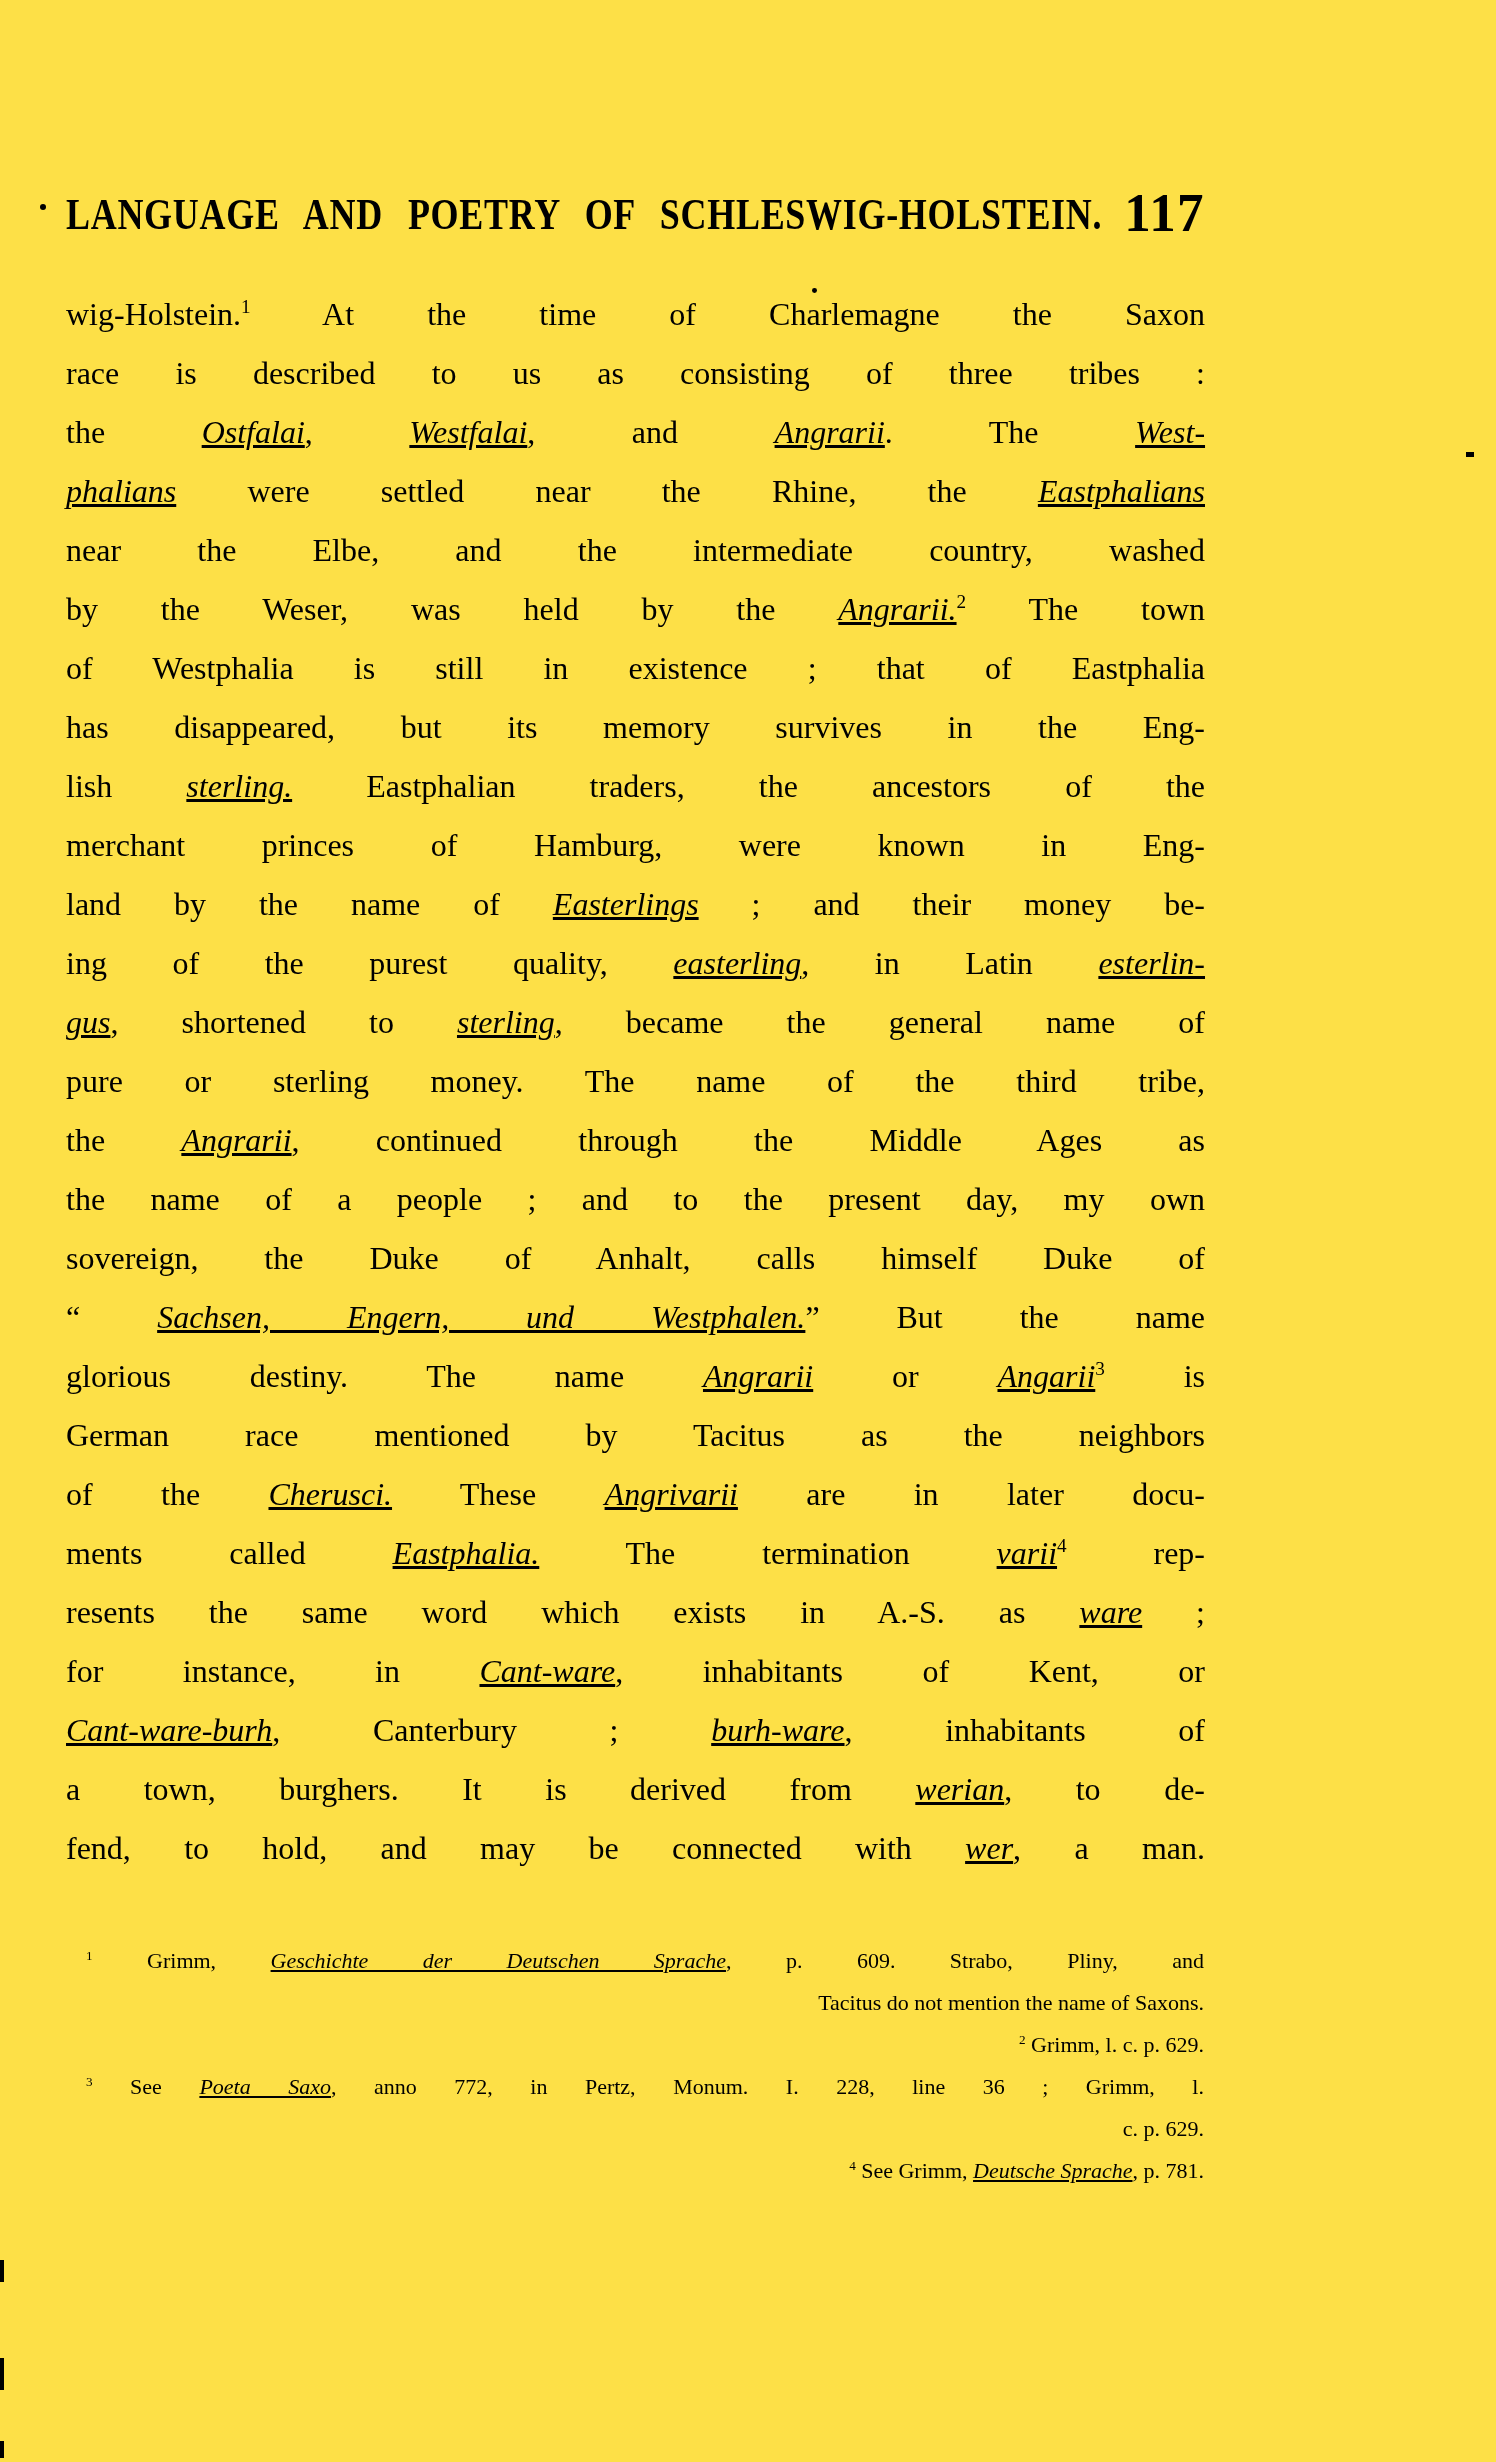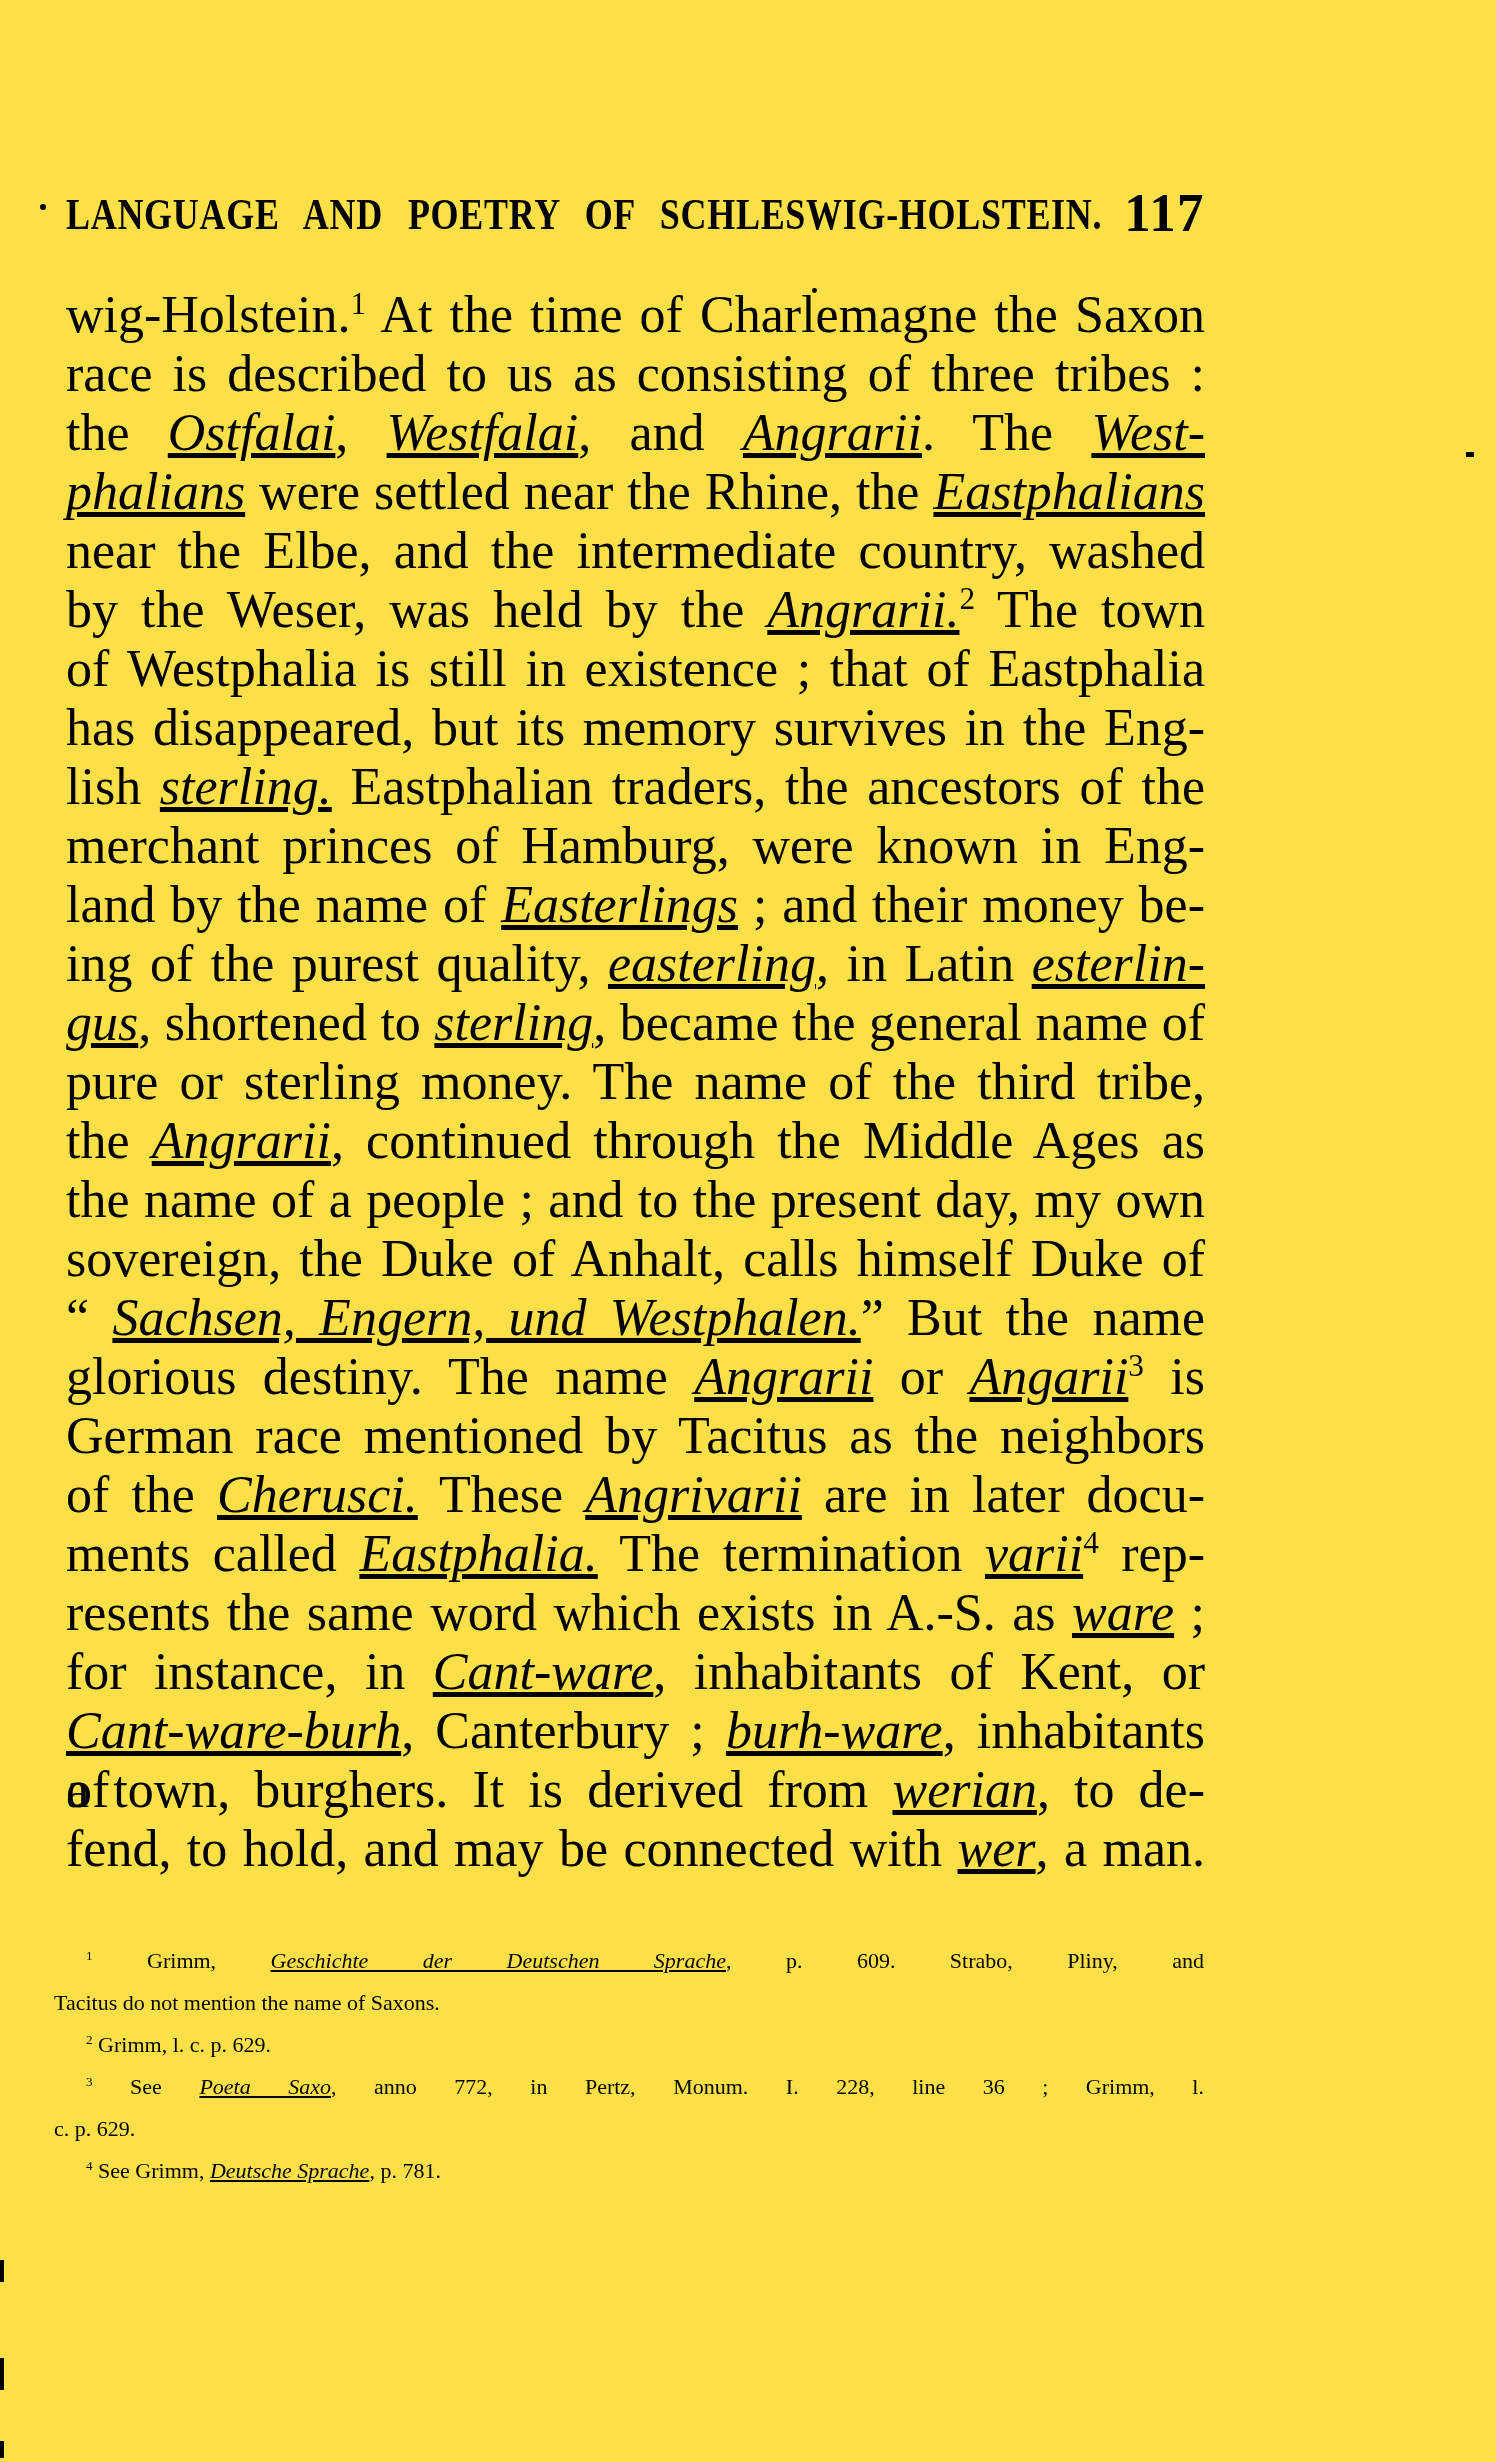--- a/index.html
+++ b/index.html
@@ -39,21 +39,21 @@
     line-height: 1;
     transform: scaleY(1.02);
     transform-origin: right bottom;
     letter-spacing: 1.4px;
   }
   .body-text {
     position: absolute;
     left: 66px;
     top: 285px;
     width: 1139px;
-    font-size: 52px;
+    font-size: 32px;
     line-height: 59px;
   }
   .bline {
     text-align: justify;
     text-align-last: justify;
     height: 59px;
     overflow: visible;
   }
   .it { font-style: italic; text-decoration: underline; }
   sup {
@@ -62,21 +62,21 @@
     line-height: 0;
   }
   .footnotes {
     position: absolute;
     left: 54px;
     top: 1940px;
     width: 1150px;
     font-size: 22px;
     line-height: 42px;
   }
-  .fline { text-align: left; }
+  .fline { text-align: right; }
   .fline.j { text-align: justify; text-align-last: justify; }
   .fline.ind { text-indent: 32px; }
   .artifact {
     position: absolute;
     background: #000000;
   }
   .dot { border-radius: 50%; }
 </style>
 </head>
 <body>

